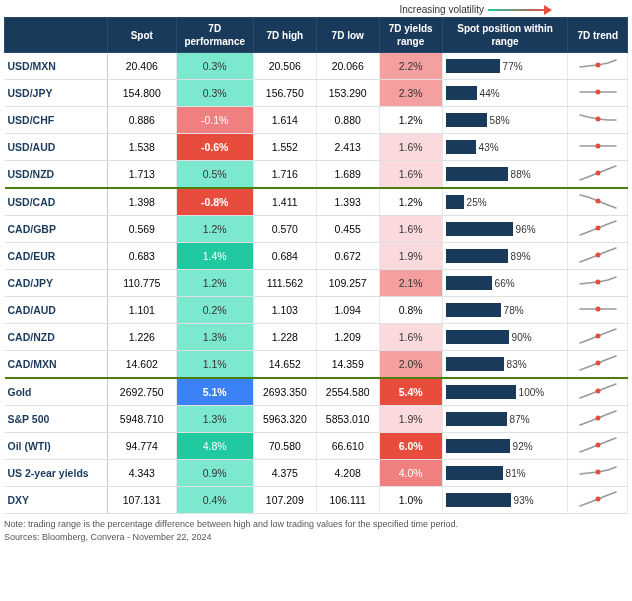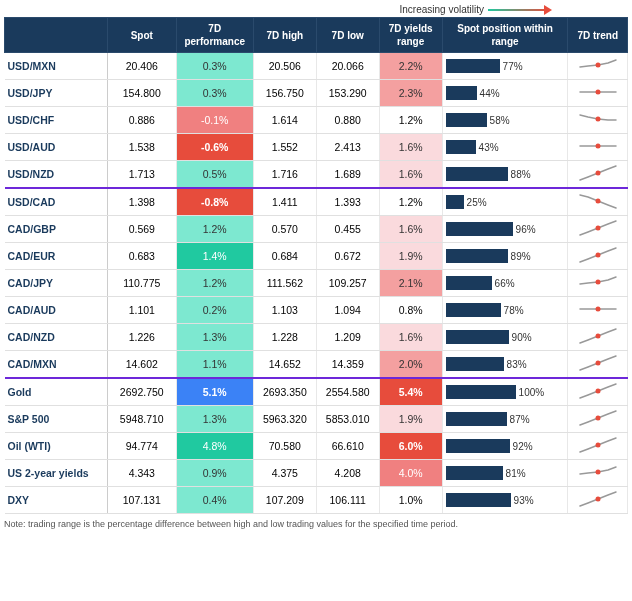--- a/index.html
+++ b/index.html
@@ -70,21 +70,21 @@
       border-bottom: 1px solid #e0e0e0;
       border-right: 1px solid #e8e8e8;
     }
     tbody tr td:first-child {
       text-align: left;
       font-weight: bold;
       color: #1a3a5c;
       border-right: 1px solid #ccc;
     }
     tbody tr.section-divider td {
-      border-top: 2px solid #6d28d9;
+      border-top: 2px solid #4d7c0f;
     }
     .cell-red-strong { background-color: #e74c3c; color: #fff; font-weight: bold; }
     .cell-red-medium { background-color: #f08080; color: #fff; }
     .cell-green-strong { background-color: #3b82f6; color: #fff; font-weight: bold; margin-left: 12px; }
     .cell-green-medium { background-color: #20c9a0; color: #fff; }
     .cell-green-light { background-color: #7de8d0; color: #333; }
     .cell-pink-light { background-color: #fadadd; color: #333; }
     .cell-pink { background-color: #f4a0a0; color: #333; }
     .cell-salmon { background-color: #f08080; color: #fff; }
     .range-bar-container {
@@ -442,14 +442,15 @@
     <td class="trend-cell"><svg width="40" height="20" viewBox="0 0 40 20">
     <polyline points="2,17 10,14 20,10 30,6 38,3" fill="none" stroke="#999" stroke-width="1.5" stroke-linejoin="round" stroke-linecap="round"></polyline>
     <circle cx="20" cy="10" r="2.5" fill="#e74c3c"></circle>
   </svg></td>
   </tr>
       </tbody>
   </table>
 
   <div class="note-section">
     <div>Note: trading range is the percentage difference between high and low trading values for the specified time period.</div>
+    <div>Sources: Bloomberg, Convera - November 22, 2024</div>
   </div>
 </div>
 
 </body></html>

